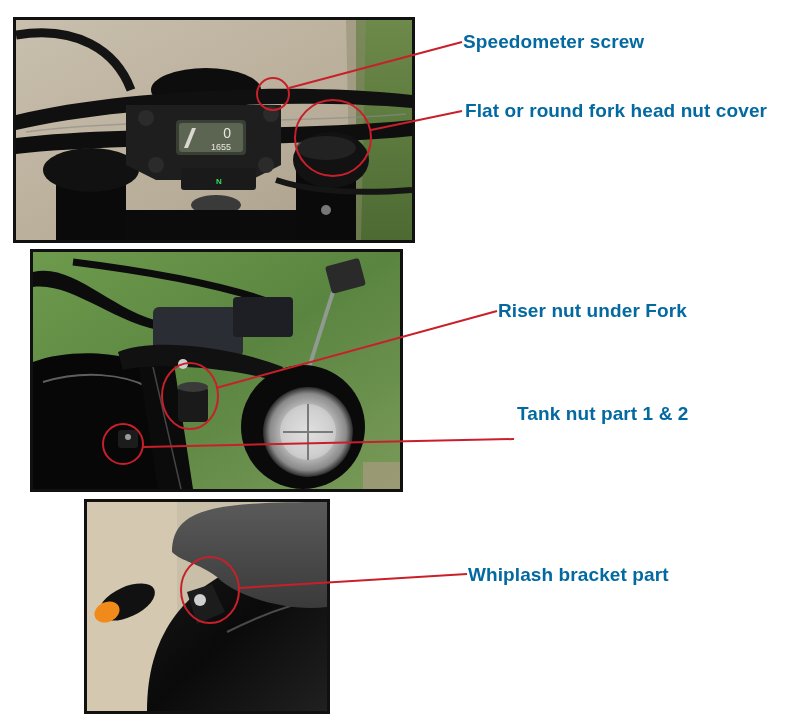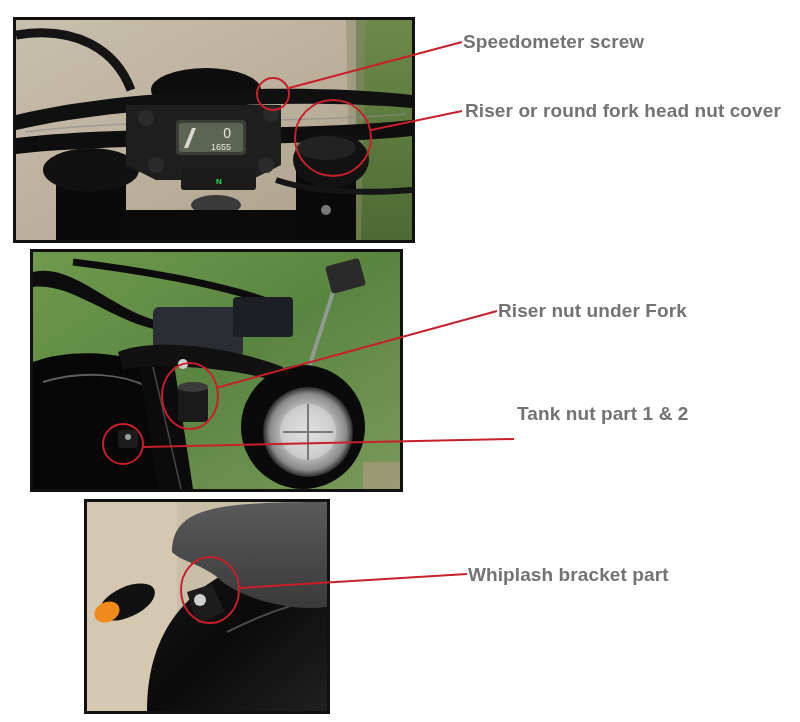--- a/index.html
+++ b/index.html
@@ -1,19 +1,19 @@
 <!DOCTYPE html>
 <html><head>
 <meta charset="utf-8">
 <style>
   html, body { margin:0; padding:0; background:#ffffff; }
   body { width:800px; height:722px; position:relative; overflow:hidden; font-family:"Liberation Sans", sans-serif; }
   .photo { position:absolute; border:3px solid #111; box-sizing:border-box; overflow:hidden; }
   .photo svg { display:block; width:100%; height:100%; }
-  .label { position:absolute; font-family:"Liberation Sans", sans-serif; font-weight:bold; font-size:19px; color:#737373; white-space:nowrap; letter-spacing:0.1px; }
+  .label { position:absolute; font-family:"Liberation Sans", sans-serif; font-weight:bold; font-size:19px; color:#0369a1; white-space:nowrap; letter-spacing:0.1px; }
   .overlay { position:absolute; left:0; top:0; width:800px; height:722px; pointer-events:none; }
 </style>
 </head>
 <body>
 
 <div class="photo" style="left:13px; top:17px; width:402px; height:226px;">
   <svg viewBox="0 0 396 220" preserveAspectRatio="none">
     <defs>
       <linearGradient id="dirt" x1="0" y1="0" x2="1" y2="1">
         <stop offset="0" stop-color="#c9bfae"></stop>
@@ -160,16 +160,16 @@
 
     <circle cx="123" cy="444" r="20"></circle>
     <line x1="143" y1="447" x2="514" y2="439"></line>
 
     <ellipse cx="210" cy="590" rx="29" ry="33"></ellipse>
     <line x1="239" y1="588" x2="467" y2="574"></line>
   </g>
 </svg>
 
 <div class="label" style="left:463px; top:31px;">Speedometer screw</div>
-<div class="label" style="left:465px; top:100px;">Riser or round fork head nut cover</div>
+<div class="label" style="left:465px; top:100px;">Flat or round fork head nut cover</div>
 <div class="label" style="left:498px; top:300px;">Riser nut under Fork</div>
 <div class="label" style="left:517px; top:403px;">Tank nut part 1 &amp; 2</div>
 <div class="label" style="left:468px; top:564px;">Whiplash bracket part</div>
 
 </body></html>

